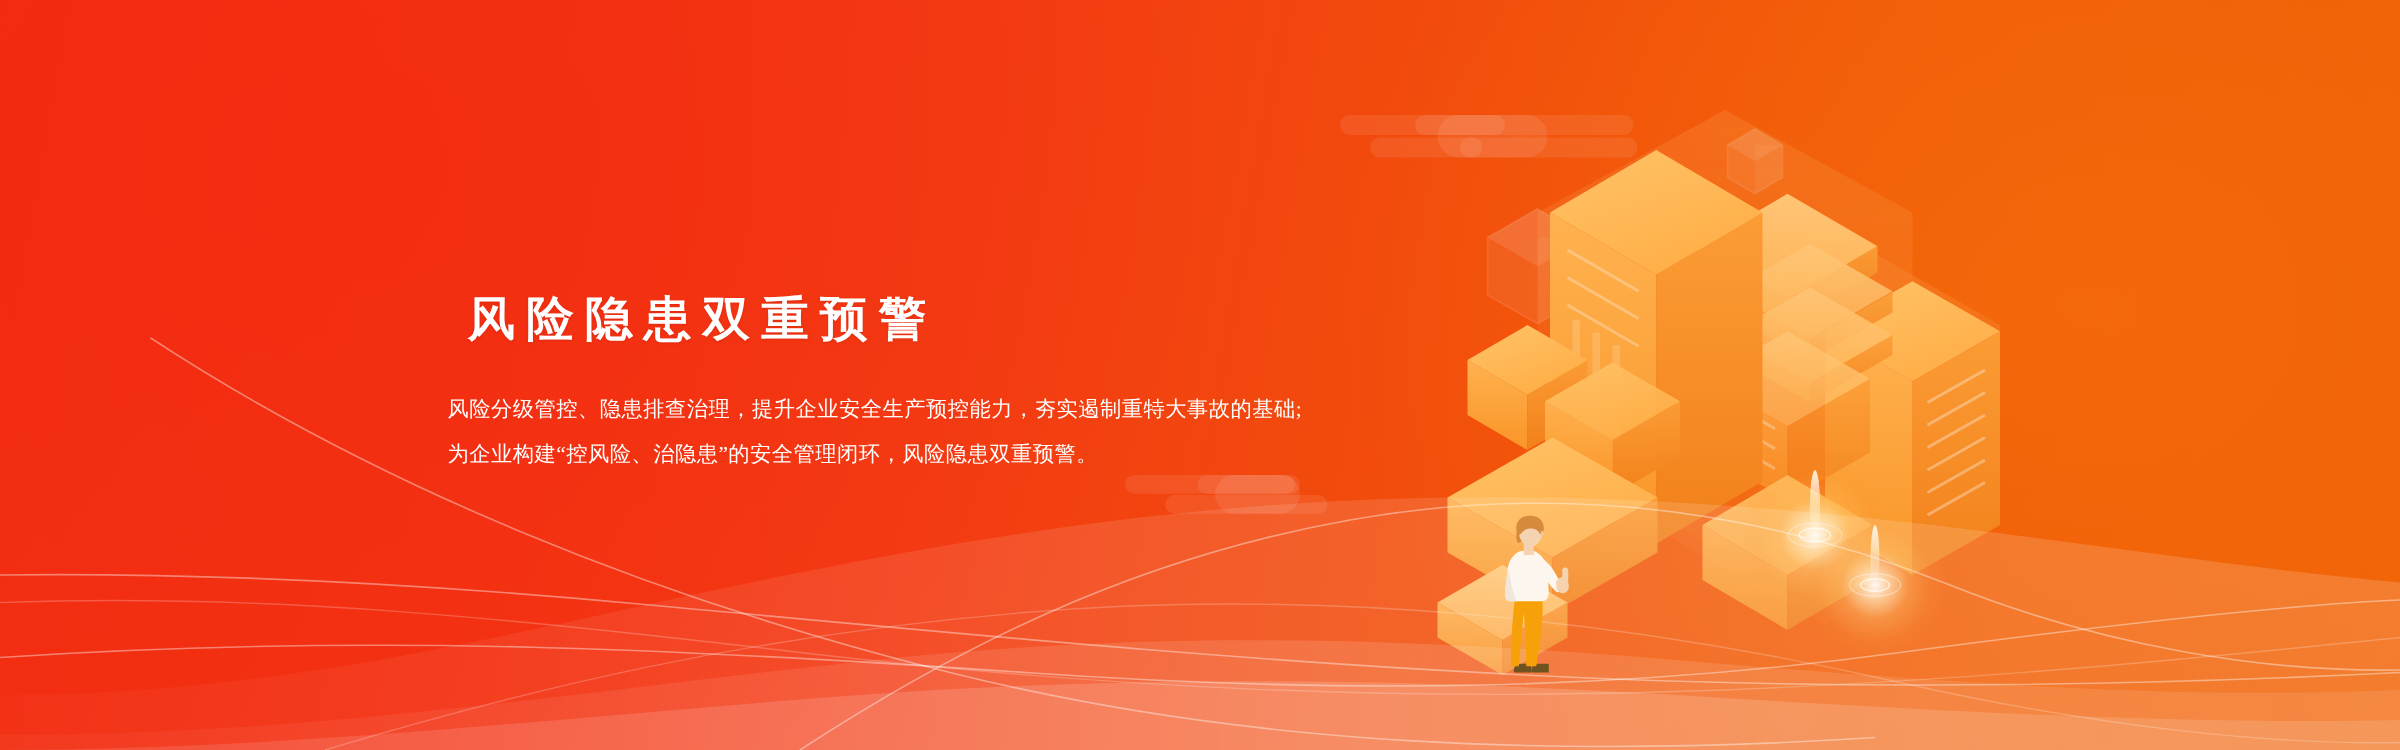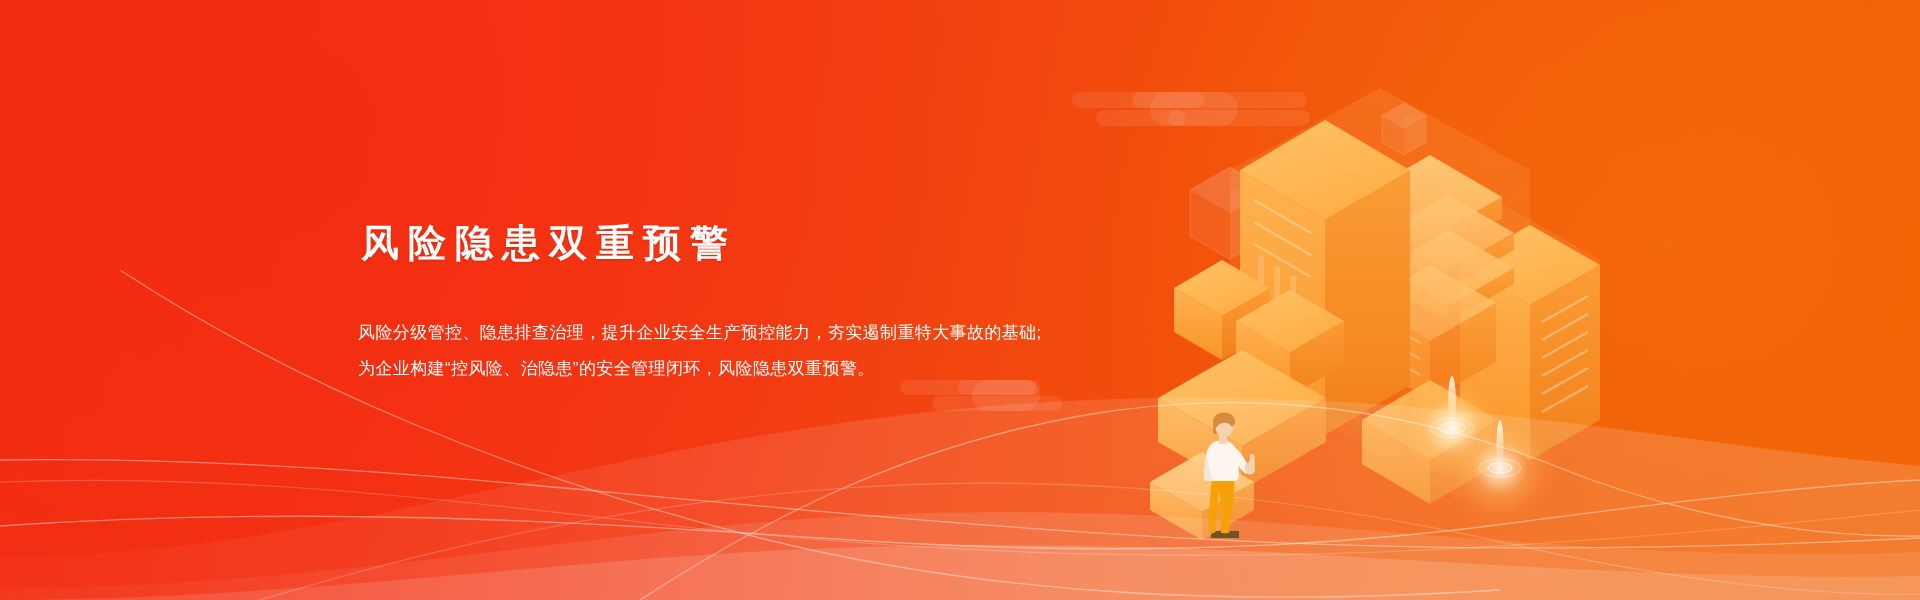--- a/index.html
+++ b/index.html
@@ -71,38 +71,38 @@
   }
 
   
   .copy {
     position: absolute;
     left: 358px;
     top: 216px;
     width: 840px;
   }
   .headline {
-    margin: 3px;
+    margin: 16px;
     color: #ffffff;
     font-size: 38px;
     line-height: 48px;
     font-weight: bold;
     letter-spacing: 9px;
     white-space: nowrap;
     text-shadow: 0 1px 2px rgba(150,20,0,0.22);
   }
   .sub {
     margin: 0;
     color: #ffffff;
     font-size: 17px;
     line-height: 36px;
     letter-spacing: 0.4px;
     white-space: nowrap;
   }
-  .sub-wrap { margin-top: 48px; }
+  .sub-wrap { margin-top: 30px; font-family: Liberation Serif, serif; }
 
   
   .glow {
     position: absolute;
     pointer-events: none;
   }
   .glow .halo {
     position: absolute;
     left: 50%; top: 50%;
     transform: translate(-50%,-50%);

